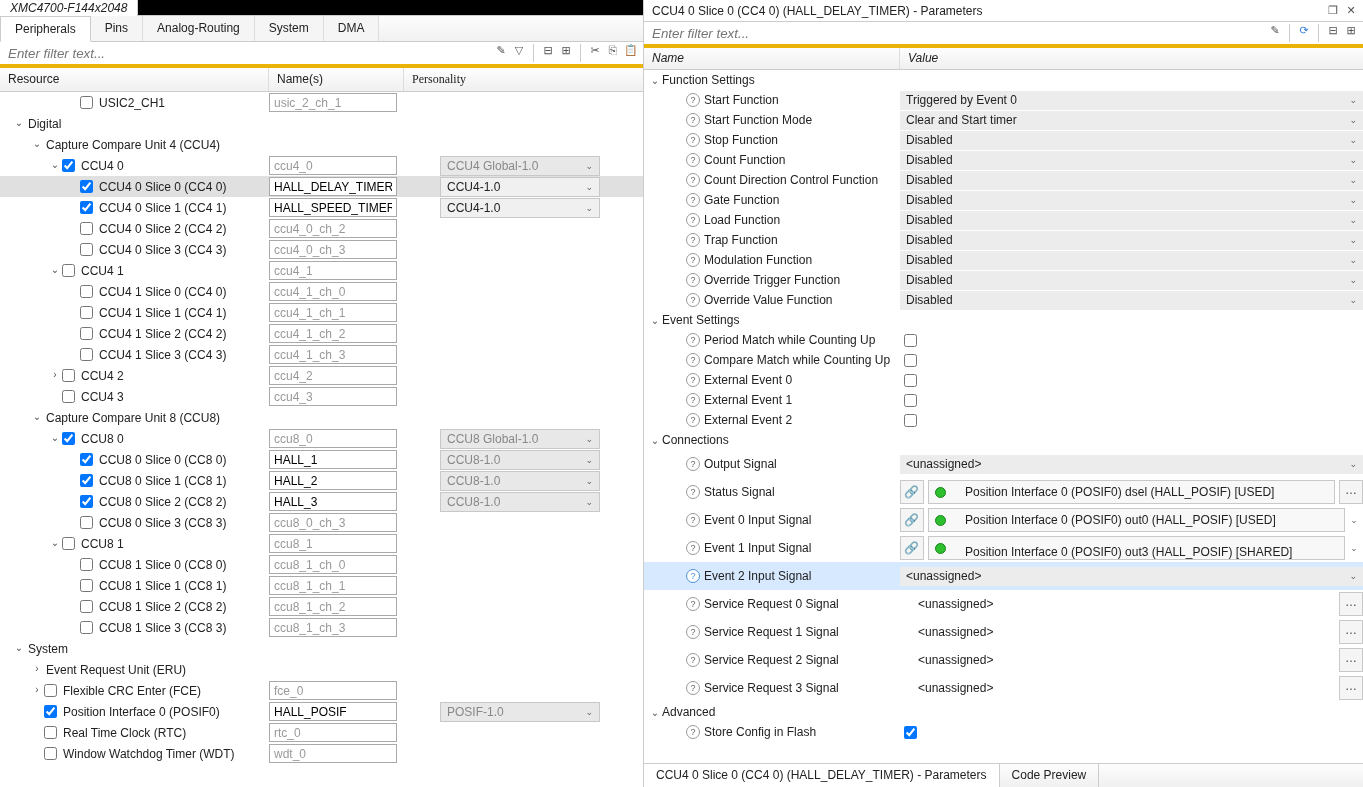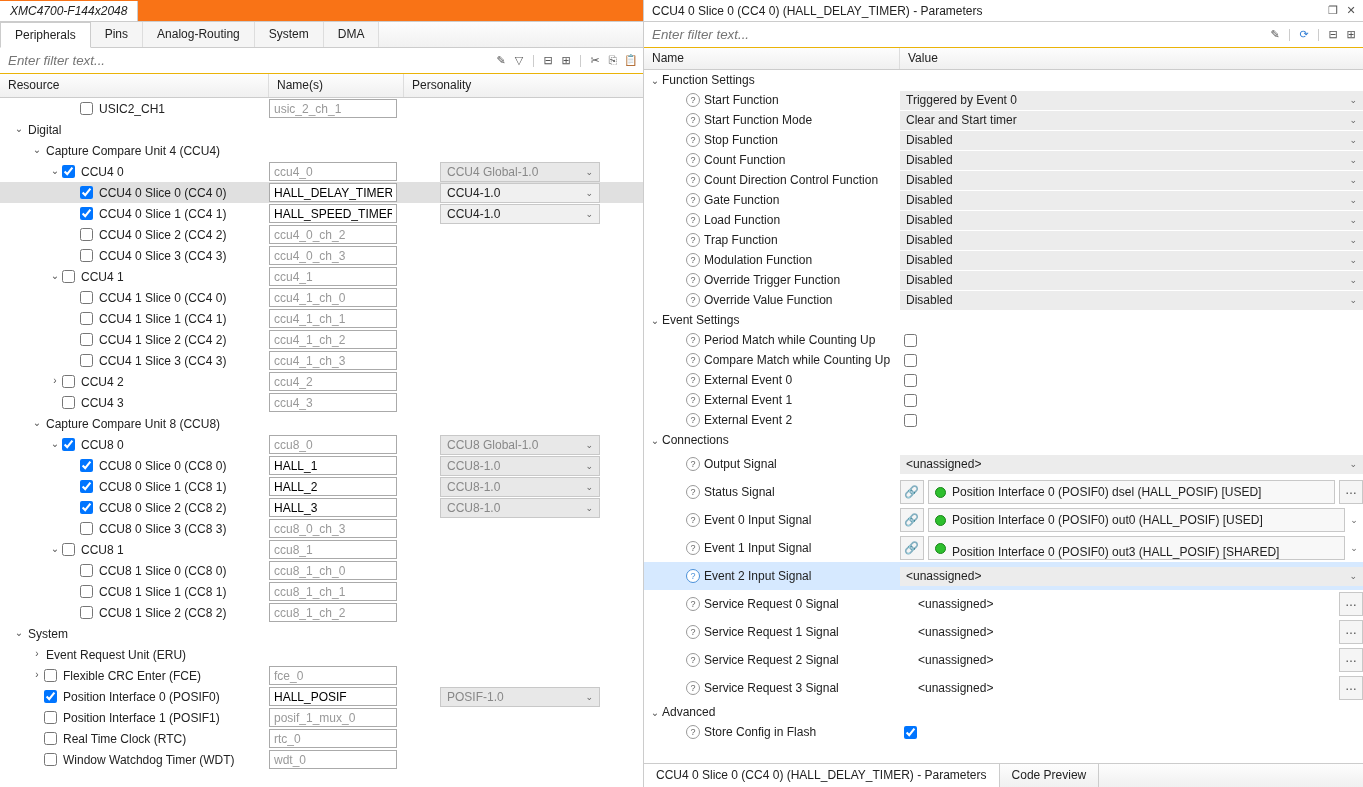--- a/index.html
+++ b/index.html
@@ -11,25 +11,25 @@
   height: 787px;
   width: 1363px;
   overflow: hidden;
   display: flex;
 }
 .panel-left { width: 644px; display: flex; flex-direction: column; border-right: 1px solid #ccc;}
 .panel-right { flex: 1; display: flex; flex-direction: column; }
 
 
 .title-tab {
-  background: #f97316;
+  background: #000000;
   border-bottom: 1px solid #ccc;
   display: flex;
   align-items: center;
-  height: 22px;
+  height: 16px;
 }
 .title-tab .tab {
   padding: 3px 10px;
   border-right: 1px solid #ccc;
   background: #fff;
   font-style: italic;
 }
 .title-tab .tab.active { background: #fff; }
 .icon-btn { width:16px; height:16px; display:inline-flex; align-items:center; justify-content:center; font-size:11px; color:#555; cursor:pointer;}
 
@@ -52,22 +52,21 @@
   border-bottom: 1px solid #fff;
   margin-bottom: -1px;
   border-top: 1px solid #ccc;
   border-left: 1px solid #ccc;
   border-right: 1px solid #ccc;
 }
 
 
 .filter-row {
   display: flex;
-  align-items: center;
-  border-bottom: 1px solid #eab308;
+  border-bottom: 4px solid #eab308;
   height: 26px;
   padding: 0 4px;
 }
 .filter-row input {
   flex: 1;
   border: none;
   outline: none;
   font-style: italic;
   color: #888;
   padding: 3px 4px;
@@ -77,21 +76,21 @@
 
 
 .tree-header {
   display: flex;
   background: linear-gradient(#fdfdfd, #f0f0f0);
   border-bottom: 1px solid #ccc;
   height: 24px;
 }
 .tree-header .col-res { width: 269px; padding: 4px 8px; border-right: 1px solid #ddd;}
 .tree-header .col-name { width: 135px; padding: 4px 8px; border-right: 1px solid #ddd;}
-.tree-header .col-pers { flex:1; padding: 4px 8px; }
+.tree-header .col-pers { flex:1; padding: 4px 8px; font-family: Liberation Serif, serif; }
 
 
 .tree-body {
   flex: 1;
   overflow-y: auto;
   overflow-x: hidden;
 }
 .tree-row {
   display: flex;
   align-items: center;
@@ -139,20 +138,21 @@
   align-items:center;
   height:22px;
   padding:0 4px;
 }
 .right-title .ttxt { padding:2px 4px;}
 .prop-header {
   display:flex;
   background: linear-gradient(#fdfdfd, #f0f0f0);
   border-bottom:1px solid #ccc;
   height:22px;
+  font-style:italic;
 }
 .prop-header .col-n { width:256px; padding:3px 8px; border-right:1px solid #ddd;}
 .prop-header .col-v { flex:1; padding:3px 8px;}
 .prop-body {
   flex:1;
   overflow-y:auto;
 }
 .prop-row {
   display:flex;
   align-items:center;
@@ -200,21 +200,21 @@
   margin-right:4px;
 }
 .sigfield {
   flex:1;
   background:#fff;
   border:0;
   padding:2px 6px;
   display:flex;
   align-items:center;
   height:24px;
-  gap:6px;
+  gap:19px;
 }
 .sigfield.filled { border:1px solid #c8c8c8; background:#f8f8f8;}
 .dot {
   width:11px; height:11px;
   border-radius:50%;
   background:#2dbf2d;
   border:1px solid #188518;
   display:inline-block;
 }
 .sig-ellipsis {
@@ -566,20 +566,30 @@
           <span class="indent" style="width: 66px;"></span>
           <span class="twisty empty">›</span>
           <input type="checkbox" class="chk" style="">
           <span class="lbl">CCU8 1 Slice 2 (CC8 2)</span>
         </div>
         <div class="col-name"><input class="namefield disabled" readonly="" value="ccu8_1_ch_2" style=""></div>
         <div class="col-pers"></div>
       </div>
       <div class="tree-row">
         <div class="col-res">
+          <span class="indent" style="width: 66px;"></span>
+          <span class="twisty empty">›</span>
+          <input type="checkbox" class="chk" style="">
+          <span class="lbl">CCU8 1 Slice 3 (CC8 3)</span>
+        </div>
+        <div class="col-name"><input class="namefield disabled" readonly="" value="ccu8_1_ch_3" style=""></div>
+        <div class="col-pers"></div>
+      </div>
+      <div class="tree-row">
+        <div class="col-res">
           <span class="indent" style="width: 12px;"></span>
           <span class="twisty">⌄</span>
           <span class="lbl">System</span>
         </div>
         <div class="col-name"></div>
         <div class="col-pers"></div>
       </div>
       <div class="tree-row">
         <div class="col-res">
           <span class="indent" style="width: 30px;"></span>
@@ -606,30 +616,20 @@
           <input type="checkbox" class="chk" checked="" style="">
           <span class="lbl">Position Interface 0 (POSIF0)</span>
         </div>
         <div class="col-name"><input class="namefield" value="HALL_POSIF" style=""></div>
         <div class="col-pers">
           <div class="persfield">
             <span>POSIF-1.0</span>
             <span class="dd">⌄</span>
           </div>
         </div>
-      </div>
-      <div class="tree-row">
-        <div class="col-res">
-          <span class="indent" style="width: 30px;"></span>
-          <span class="twisty empty">›</span>
-          <input type="checkbox" class="chk" style="">
-          <span class="lbl">Position Interface 1 (POSIF1)</span>
-        </div>
-        <div class="col-name"><input class="namefield disabled" readonly="" value="posif_1_mux_0" style=""></div>
-        <div class="col-pers"></div>
       </div>
       <div class="tree-row">
         <div class="col-res">
           <span class="indent" style="width: 30px;"></span>
           <span class="twisty empty">›</span>
           <input type="checkbox" class="chk" style="">
           <span class="lbl">Real Time Clock (RTC)</span>
         </div>
         <div class="col-name"><input class="namefield disabled" readonly="" value="rtc_0" style=""></div>
         <div class="col-pers"></div>

